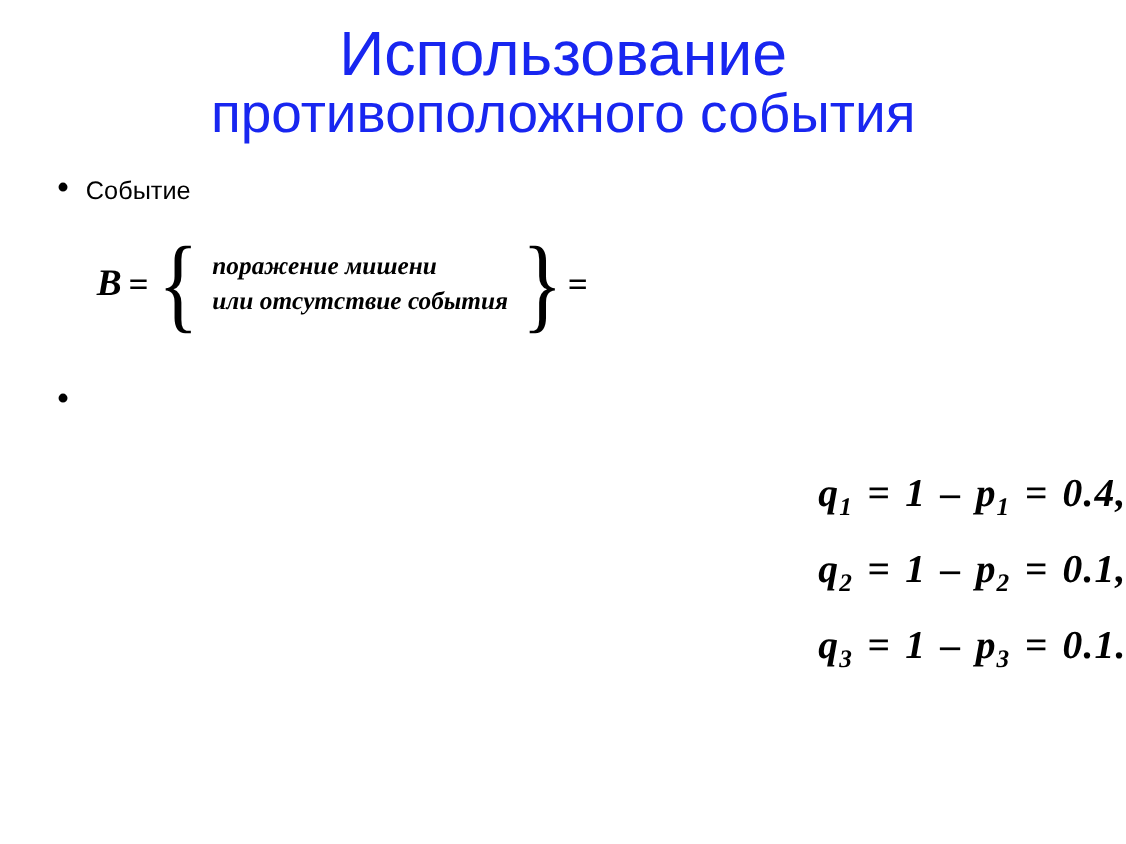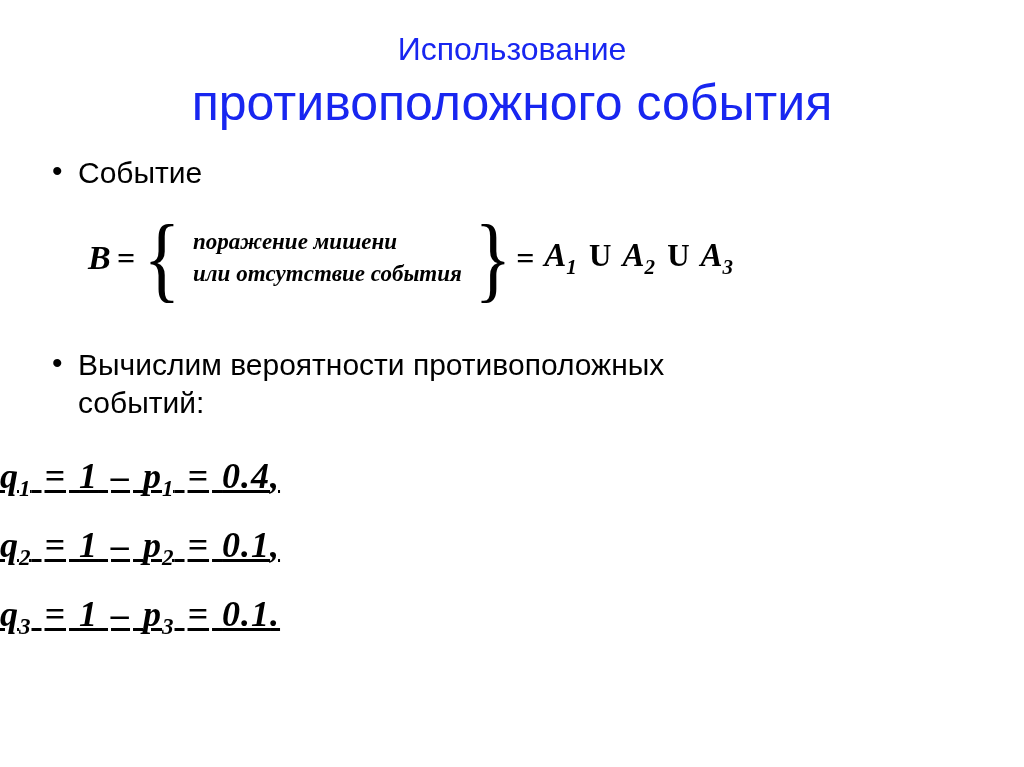--- a/index.html
+++ b/index.html
@@ -28,39 +28,39 @@
     padding-top: 22px;
   }
   .title-line {
     color: #1826f0;
     font-size: 50px;
     line-height: 54px;
     font-weight: 400;
     letter-spacing: 0px;
   }
   .title-line.first {
-    font-size: 32px;
+    font-size: 57px;
   }
 
   
   .bullet-row {
     display: flex;
     align-items: flex-start;
     margin-left: 52px;
     margin-top: 24px;
   }
   .bullet-dot {
     font-size: 30px;
     line-height: 34px;
     width: 26px;
     flex: 0 0 26px;
     text-align: left;
   }
   .bullet-text {
-    font-size: 30px;
+    font-size: 23px;
     line-height: 38px;
     max-width: 620px;
   }
 
   
   .formula-B {
     display: flex;
     align-items: center;
     justify-content: flex-start;
     margin-left: 88px;
@@ -116,24 +116,23 @@
   }
   .union-glyph {
     font-weight: bold;
     font-style: normal;
     font-size: 31px;
     padding: 0 4px;
   }
 
   
   .equations {
-    margin-top: 26px;
-    text-align: left;
-    font-family: "Liberation Serif", serif;
-    text-decoration: underline;
+    margin-top: 40px;
+    text-align: right;
+    font-family: "Liberation Serif", serif;
   }
   .eq-line {
     font-size: 36px;
     line-height: 56px;
     font-weight: bold;
     font-style: italic;
     letter-spacing: 1px;
   }
   .eq-line .sub {
     font-size: 23px;
@@ -162,32 +161,24 @@
   <div class="formula-B">
     <span class="var-B">B</span>
     <span class="eq-sign">=</span>
     <span class="brace brace-left">{</span>
     <span class="brace-content">
       <div>поражение мишени</div>
       <div>или отсутствие события</div>
     </span>
     <span class="brace brace-right">}</span>
     <span class="eq-sign">=</span>
-    <span class="union-expr">
-      <span>A</span><span class="sub">1</span>
-      <span class="union-glyph">U</span>
-      <span>A</span><span class="sub">2</span>
-      <span class="union-glyph">U</span>
-      <span>A</span><span class="sub">3</span>
-    </span>
   </div>
 
   <div class="bullet-row" style="margin-top:40px;">
     <span class="bullet-dot">•</span>
-    <span class="bullet-text"> Вычислим вероятности противоположных событий:</span>
   </div>
 
   <div class="equations">
 
     <div class="eq-line">
       <span>q</span><span class="sub">1</span>
       <span class="op">=</span>
       <span>1</span>
       <span class="op">–</span>
       <span>p</span><span class="sub">1</span>

